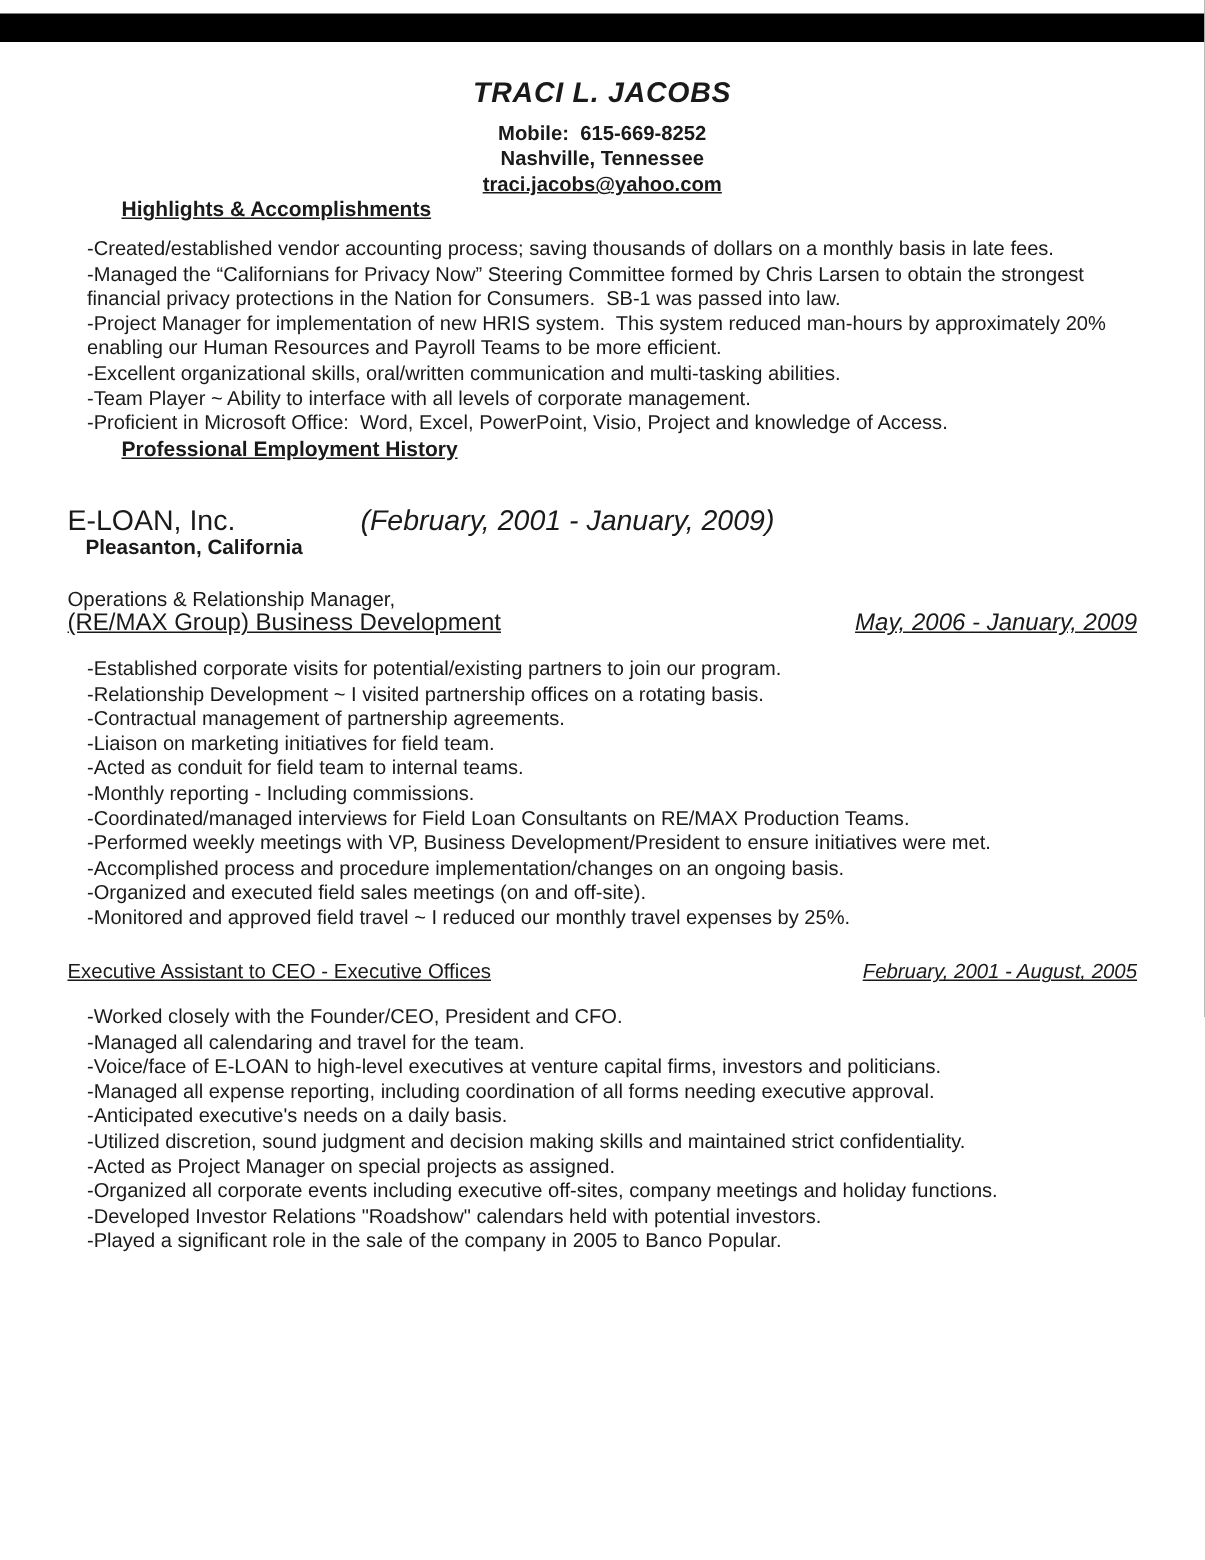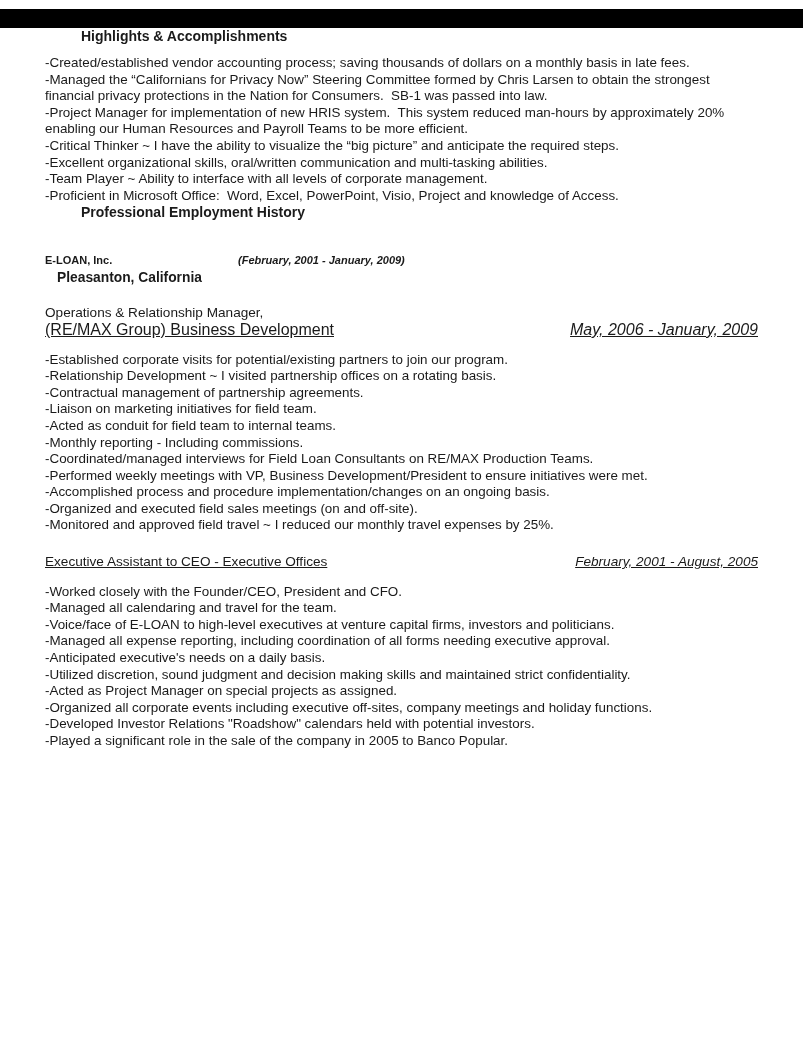--- a/index.html
+++ b/index.html
@@ -21,31 +21,31 @@
     position:absolute;top:28px;left:45px;right:45px;
   }
   .header{text-align:center;margin-top:24px;}
   .name{
     font-size:19px;font-weight:bold;font-style:italic;
     letter-spacing:0.5px;margin-bottom:6px;
   }
   .contact{font-size:13.5px;font-weight:bold;line-height:17px;white-space:pre-wrap;}
   .email{text-decoration:underline;}
   h2.section-title{
-    font-size:14px;font-weight:bold;
+    font-size:14px;font-weight:bold;text-decoration:underline;
     margin:0;
     padding-left:36px;
   }
   .highlights-title{margin-top:22px;}
   .para{margin-top:11px;}
   .line{
-    font-size:13.4px;line-height:16.6px;white-space:pre-wrap;
+    font-size:13.4px;line-height:16.6px;white-space:pre-wrap;margin-left:13px;
   }
   .employment-title{margin-top:34px;}
-  .company-row{margin-top:32px;font-size:11px;font-weight:bold;line-height:17px;}
+  .company-row{margin-top:32px;font-size:19px;font-weight:normal;line-height:17px;}
   .company{display:inline-block;width:190px;}
   .company-dates{font-style:italic;}
   .company-loc{font-size:13.8px;font-weight:bold;line-height:17px;margin-left:12px;}
   .role-block{margin-top:19px;}
   .role-line1{font-size:13.6px;line-height:16.6px;}
   .role-line2{display:flex;align-items:baseline;font-size:16px;line-height:16.6px;}
   .u{text-decoration:underline;}
   .role-dates{
     margin-left:auto;
     font-style:italic;text-decoration:underline;
@@ -54,28 +54,33 @@
   .bullets{margin-top:13px;}
 </style>
 </head>
 <body>
 
 <div class="page">
   <div class="top-bar"></div>
 
   <div class="content">
 
+    <div class="header">
+      <div class="name">TRACI L. JACOBS</div>
+      <div class="contact">Mobile:  615-669-8252</div>
+      <div class="contact">Nashville, Tennessee</div>
+      <div class="contact email">traci.jacobs@yahoo.com</div>
+    </div>
 
     <div>
       <h2 class="section-title highlights-title">Highlights &amp; Accomplishments</h2>
       <div class="para">
         <div class="line">-Created/established vendor accounting process; saving thousands of dollars on a monthly basis in late fees.</div>
         <div class="line">-Managed the “Californians for Privacy Now” Steering Committee formed by Chris Larsen to obtain the strongest financial privacy protections in the Nation for Consumers.  SB-1 was passed into law.</div>
         <div class="line">-Project Manager for implementation of new HRIS system.  This system reduced man-hours by approximately 20% enabling our Human Resources and Payroll Teams to be more efficient.</div>
-        <div class="line">-Critical Thinker ~ I have the ability to visualize the “big picture” and anticipate the required steps.</div>
         <div class="line">-Excellent organizational skills, oral/written communication and multi-tasking abilities.</div>
         <div class="line">-Team Player ~ Ability to interface with all levels of corporate management.</div>
         <div class="line">-Proficient in Microsoft Office:  Word, Excel, PowerPoint, Visio, Project and knowledge of Access.</div>
       </div>
     </div>
 
     <div>
       <h2 class="section-title employment-title">Professional Employment History</h2>
 
       <div class="company-row">

